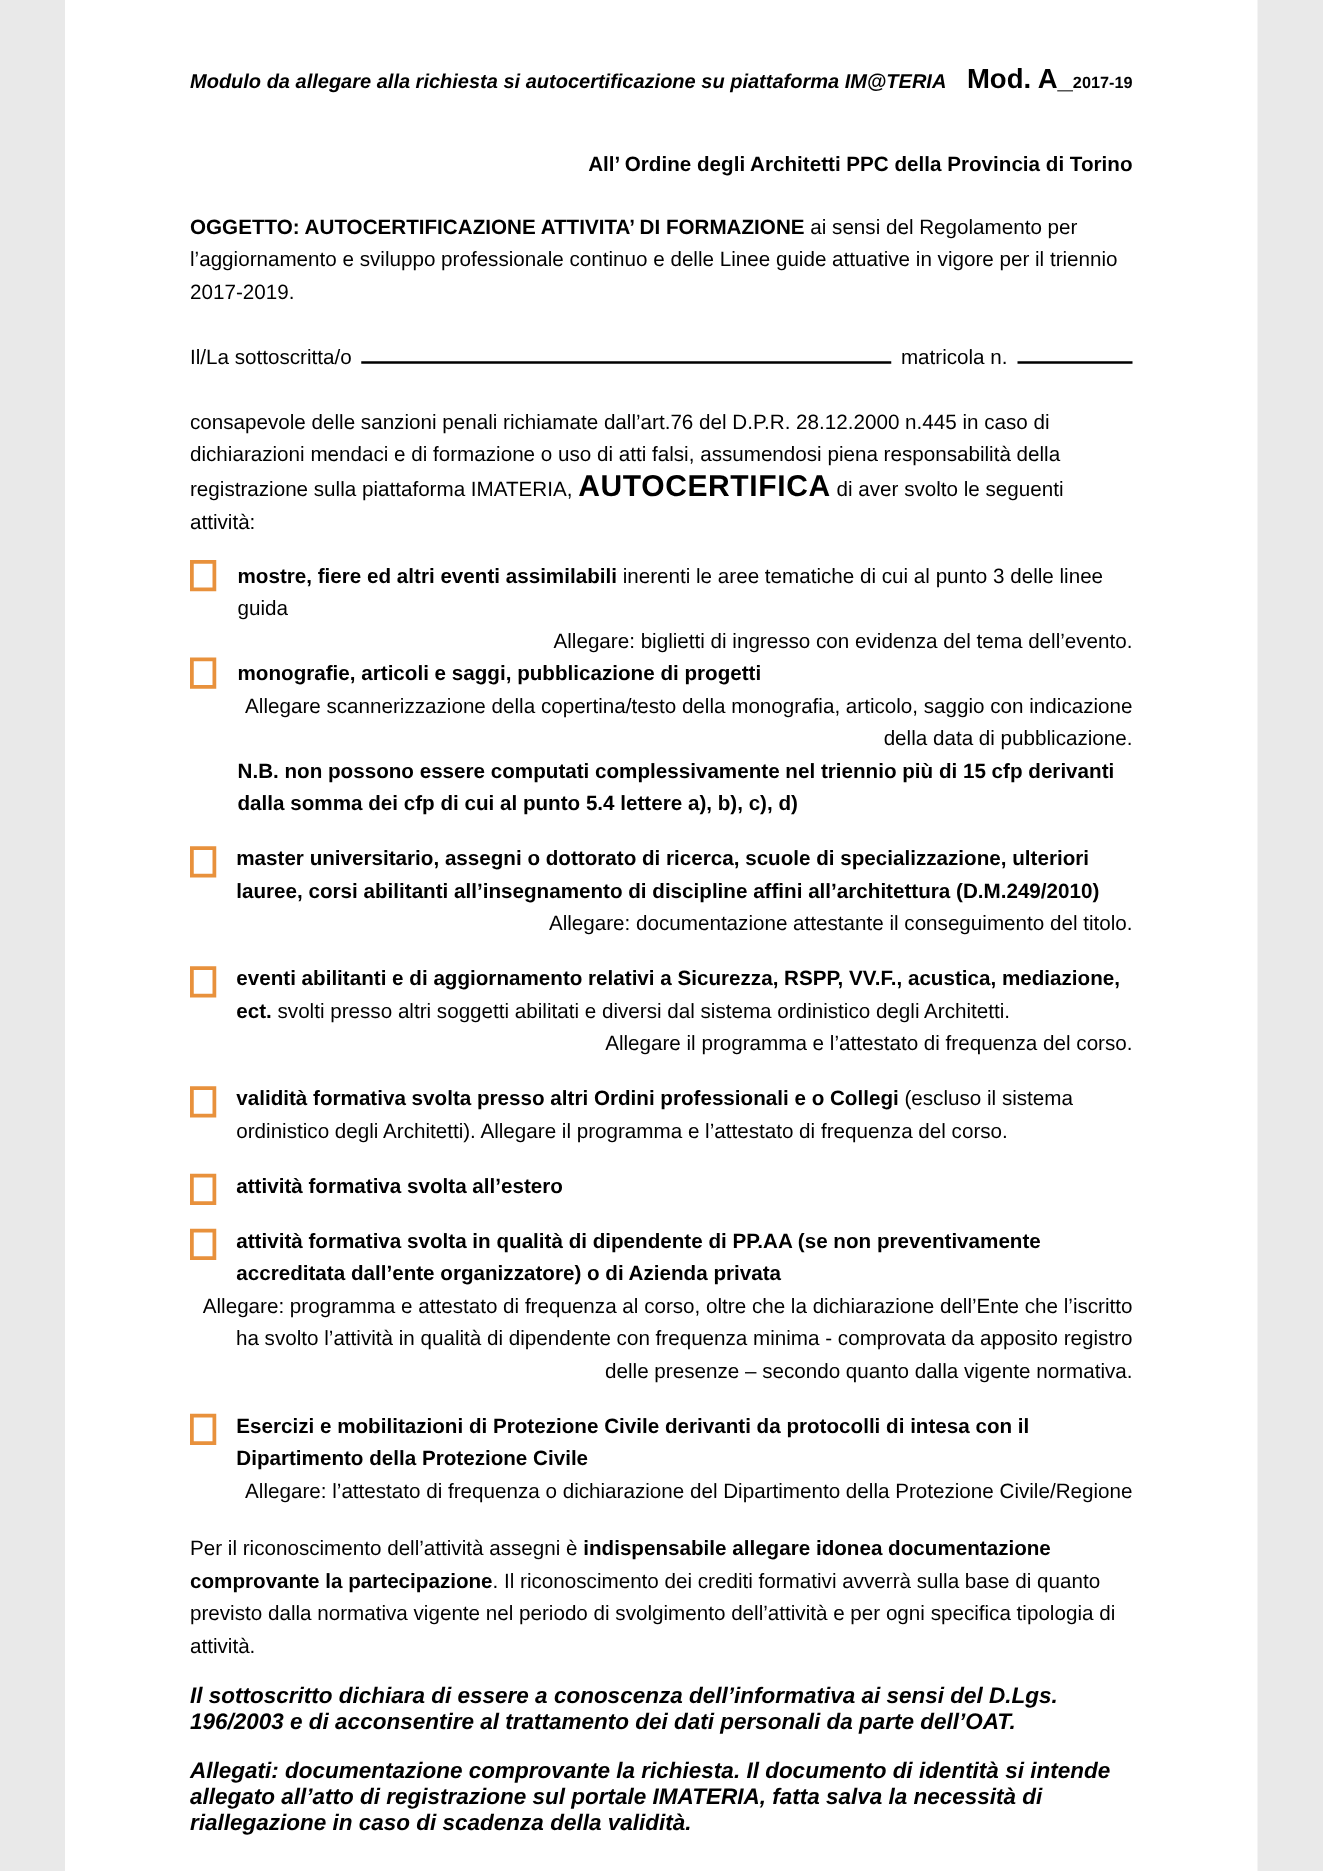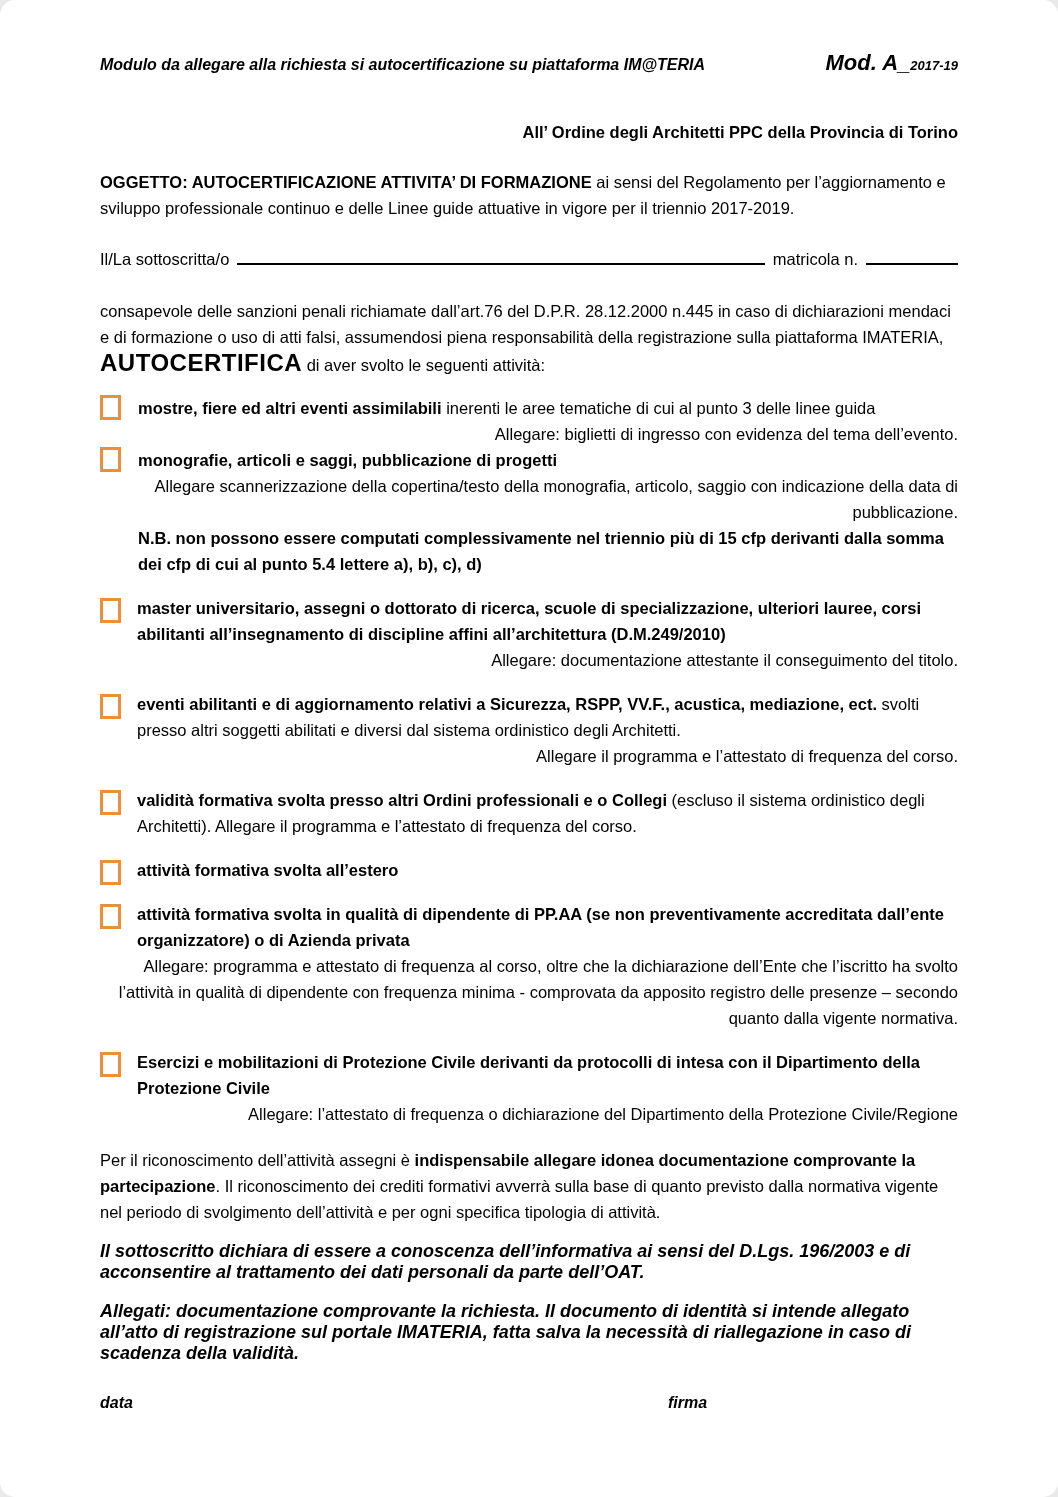--- a/index.html
+++ b/index.html
@@ -1,25 +1,25 @@
 <!DOCTYPE html>
 <html><head>
 <meta charset="utf-8">
 <style>
   html,body { margin:0; padding:0; background:#e9e9e9; }
   .page {
-    width:1058px; height:1497px; margin:0 auto; background:#ffffff;
+    width:954px; height:1497px; margin:0 auto; background:#ffffff;
     font-family:"Liberation Sans", sans-serif; color:#000;
     position:relative; box-sizing:border-box;
     padding:50px 100px 0 100px;
-    font-size:16.5px; line-height:26px;border-radius:15px;
+    font-size:16.5px; line-height:26px;
   }
   .hdr { display:flex; justify-content:space-between; align-items:baseline; }
   .hdr-left { font-style:italic; font-weight:bold; font-size:16px; }
-  .mod { font-style:italic; font-weight:bold; font-size:22px; white-space:nowrap; }
+  .mod { font-weight:bold; font-size:22px; white-space:nowrap; }
   .mod .yr { font-size:13px; }
   .addressee { margin-top:40px; text-align:right; font-weight:bold; font-size:16.5px; }
   .subject { margin-top:24px; }
   .b { font-weight:bold; }
   .declarant { margin-top:22px; display:flex; align-items:baseline; }
   .declarant .lbl { white-space:nowrap; }
   .fill { border-bottom:2px solid #000; height:20px; }
   .fill.name { flex:1 1 auto; margin:0 8px; }
   .fill.matr { width:92px; margin-left:8px; }
   .preamble { margin-top:26px; }

